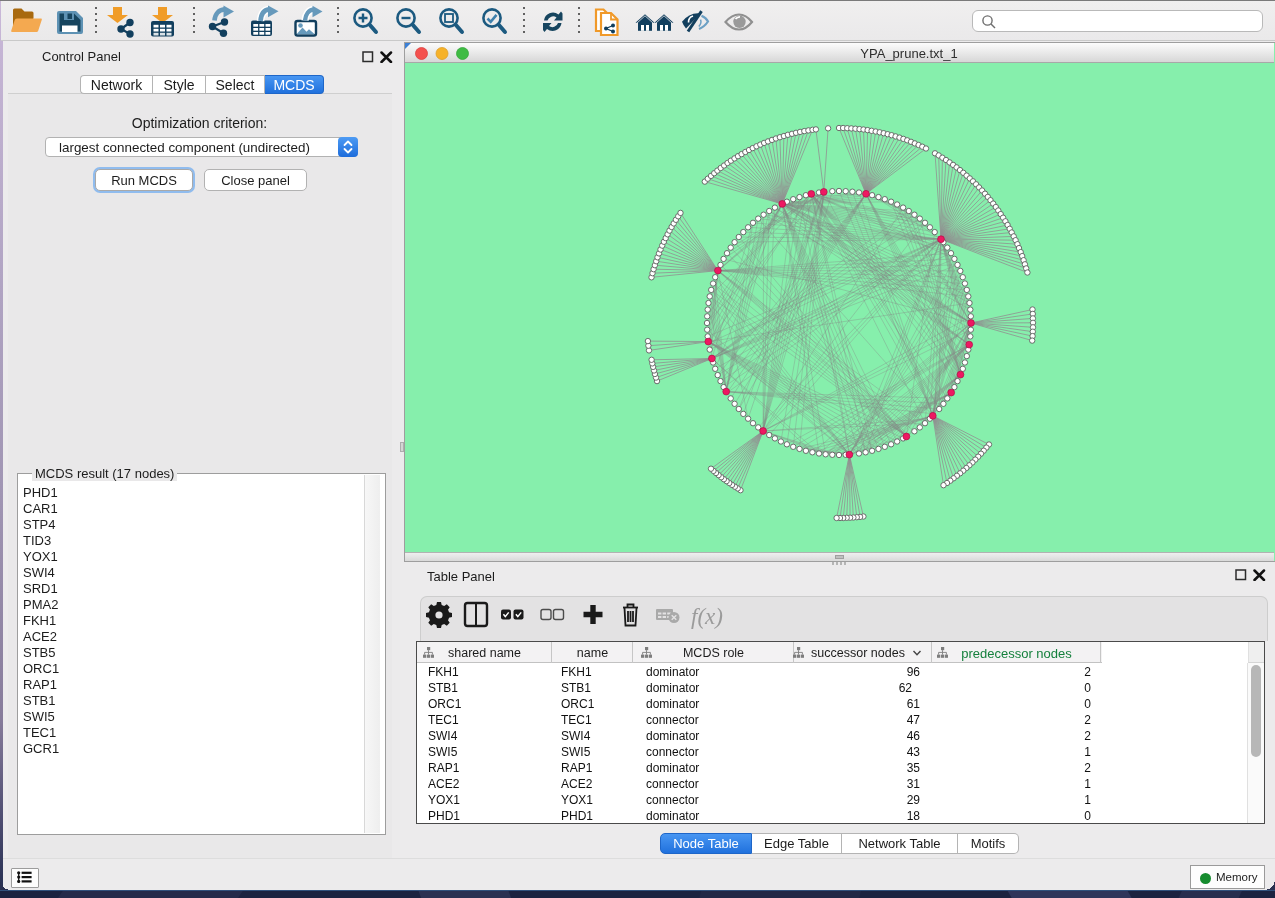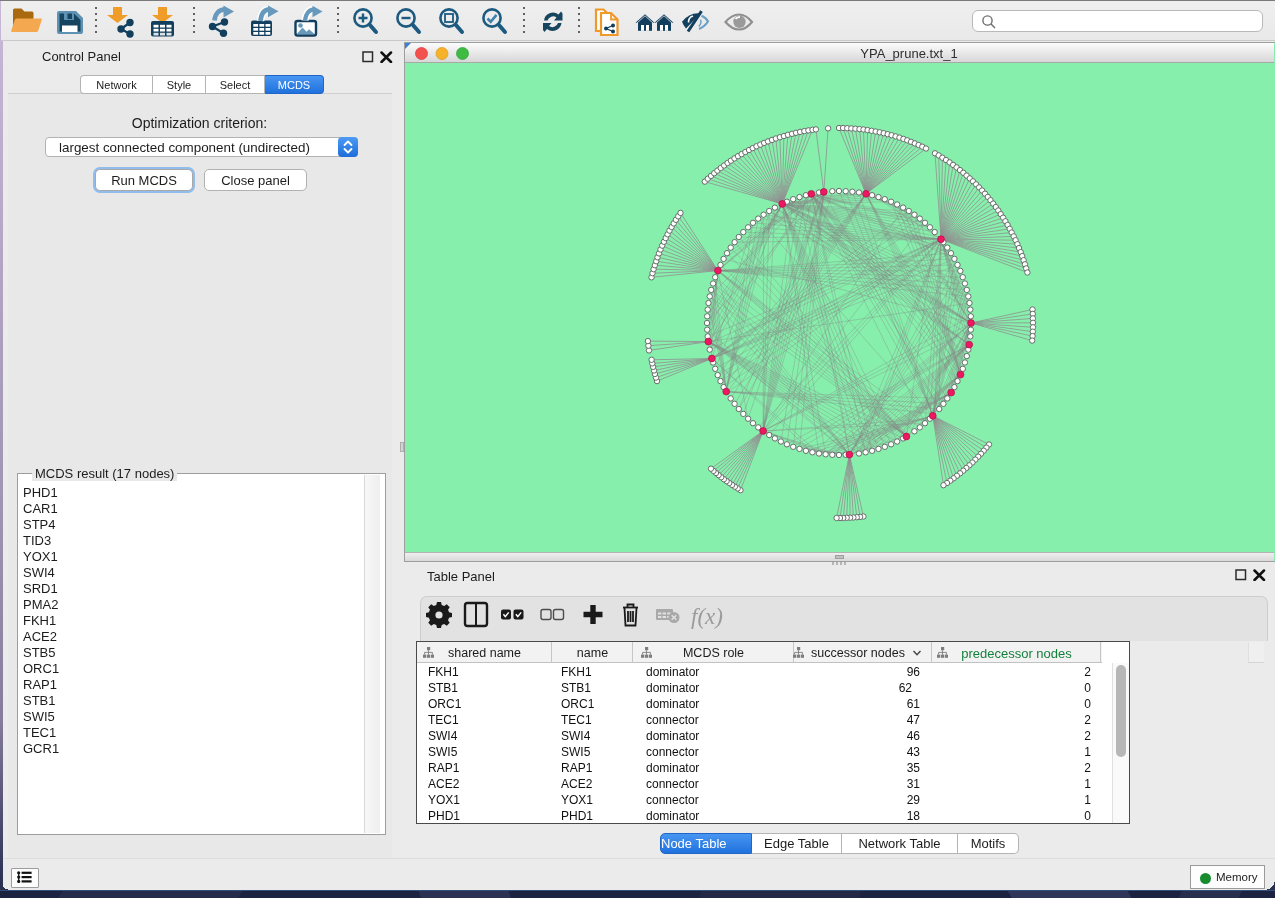--- a/index.html
+++ b/index.html
@@ -179,21 +179,21 @@
 
 <div class="abs" style="left:3px;top:42px;width:393px;height:848px;background:#ecebec;">
   <div class="abs t13" style="left:11px;top:7px;margin-left:28px;">Control Panel</div>
   <svg class="abs" style="left:359px;top:9px" width="32" height="12" viewBox="0 0 32 12">
     <rect x="1" y="1" width="9.5" height="9.5" fill="none" stroke="#2b2b2b" stroke-width="1.5"></rect>
     <path d="M19.5 1.5 L29 11 M29 1.5 L19.5 11" stroke="#111" stroke-width="2.5" stroke-linecap="round"></path>
   </svg>
 
   <div class="abs" style="left:5px;top:51px;width:384px;height:791px;background:#e9e8e9;border-top:1px solid #cfcfcf;"></div>
 
-  <div class="abs" style="left:77px;top:33px;height:19px;display:flex;font-size:11px;">
+  <div class="abs" style="left:77px;top:33px;height:19px;display:flex;font-size:14px;">
     <div style="width:72px;background:#fff;border:1px solid #b4b4b4;border-right:none;border-radius:4px 0 0 4px;text-align:center;line-height:18px;color:#1c1c1c;">Network</div>
     <div style="width:53px;background:#fff;border:1px solid #b4b4b4;border-right:none;text-align:center;line-height:18px;color:#1c1c1c;">Style</div>
     <div style="width:60px;background:#fff;border:1px solid #b4b4b4;text-align:center;line-height:18px;color:#1c1c1c;">Select</div>
     <div style="width:59px;background:linear-gradient(180deg,#4896f2,#2071dd);border:1px solid #1e66c8;border-left:none;border-radius:0 4px 4px 0;text-align:center;line-height:18px;color:#fff;">MCDS</div>
   </div>
 
   <div class="abs" style="left:0;top:73px;width:393px;text-align:center;font-size:14px;color:#1c1c1c;">Optimization criterion:</div>
   <div class="abs" style="left:42px;top:95px;width:313px;height:20px;background:#fff;border:1px solid #b2b2b2;border-radius:4px;">
     <div class="abs" style="left:13px;top:2px;font-size:13.4px;color:#1c1c1c;">largest connected component (undirected)</div>
     <div class="abs" style="right:-1px;top:-1px;width:20px;height:20px;background:linear-gradient(180deg,#4d9bf4,#1d6cdb);border-radius:4px;">
@@ -1053,21 +1053,21 @@
           <rect x="242.6" y="17" width="3.4" height="2"></rect>
           <rect x="247.2" y="17" width="3.4" height="2"></rect>
       </g>
       <circle cx="254" cy="18.5" r="5.5"></circle>
       <path d="M251.7 16.2 l4.6 4.6 M256.3 16.2 l-4.6 4.6" stroke="#e3e2e3" stroke-width="1.4"></path>
     </g>
 
     <text x="271" y="25" font-family="Liberation Serif, serif" font-style="italic" font-size="23" fill="#9b9b9b">f(x)</text>
   </svg>
 
-  <div class="abs" style="left:12px;top:76px;width:714px;height:183px;background:#fff;border:1px solid #4a4a4a;">
+  <div class="abs" style="left:12px;top:76px;width:849px;height:183px;background:#fff;border:1px solid #4a4a4a;">
 
     <div class="abs" style="left:0;top:0;width:685px;height:21px;background:#f3f2f3;border-bottom:1px solid #c2c2c2;"></div>
       <div class="abs" style="left:831px;top:0;width:16px;height:21px;background:#efefef;border-bottom:1px solid #d5d5d5;border-left:1px solid #e0e0e0;"></div>
     <div class="abs" style="left:0;top:0;width:135px;height:21px;border-right:1px solid #c6c6c6;"></div>
     <div class="abs" style="left:135px;top:0;width:81px;height:21px;border-right:1px solid #c6c6c6;"></div>
     <div class="abs" style="left:216px;top:0;width:161px;height:21px;border-right:1px solid #c6c6c6;"></div>
     <div class="abs" style="left:377px;top:0;width:138px;height:21px;border-right:1px solid #c6c6c6;"></div>
     <div class="abs" style="left:515px;top:0;width:169px;height:21px;border-right:1px solid #c6c6c6;"></div>
     <svg class="abs" style="left:6px;top:5px" width="11" height="12" viewBox="0 0 11 12">
         <g fill="#7d7d7d">
@@ -1184,21 +1184,21 @@
         <span class="abs" style="left:380px;top:1px;width:123px;text-align:right">18</span>
         <span class="abs" style="left:519px;top:1px;width:155px;text-align:right">0</span>
       </div>
 
     <div class="abs" style="right:0;top:21px;width:17px;height:160px;background:#fafafa;border-left:1px solid #e0e0e0;">
       <div class="abs" style="left:3px;top:2px;width:10px;height:92px;background:#b7b7b7;border-radius:5px;"></div>
     </div>
   </div>
 
   <div class="abs" style="left:256px;top:268px;height:21px;display:flex;font-size:13px;">
-    <div style="width:92px;background:linear-gradient(180deg,#4896f2,#2071dd);border:1px solid #1e66c8;border-radius:5px 0 0 5px;line-height:20px;color:#fff;">Node Table</div>
+    <div style="width:92px;background:linear-gradient(180deg,#4896f2,#2071dd);border:1px solid #1e66c8;border-radius:5px 0 0 5px;text-align:center;line-height:20px;color:#fff;">Node Table</div>
     <div style="width:90px;background:#fff;border:1px solid #b4b4b4;border-left:none;text-align:center;line-height:20px;color:#1c1c1c;">Edge Table</div>
     <div style="width:116px;background:#fff;border:1px solid #b4b4b4;border-left:none;text-align:center;line-height:20px;color:#1c1c1c;">Network Table</div>
     <div style="width:61px;background:#fff;border:1px solid #b4b4b4;border-left:none;border-radius:0 5px 5px 0;text-align:center;line-height:20px;color:#1c1c1c;">Motifs</div>
   </div>
 </div>
 
 <div class="abs" style="left:3px;top:858px;width:1272px;height:32px;background:#ecebec;border-top:1px solid #dddddd;">
   <div class="abs" style="left:8px;top:9px;width:28px;height:20px;background:#fdfdfd;border:1.5px solid #9c9c9c;border-radius:1px;">
     <svg width="25" height="17" viewBox="0 0 25 17">
       <path d="M6.7 3.5 v10" stroke="#111" stroke-width="1.2"></path>

